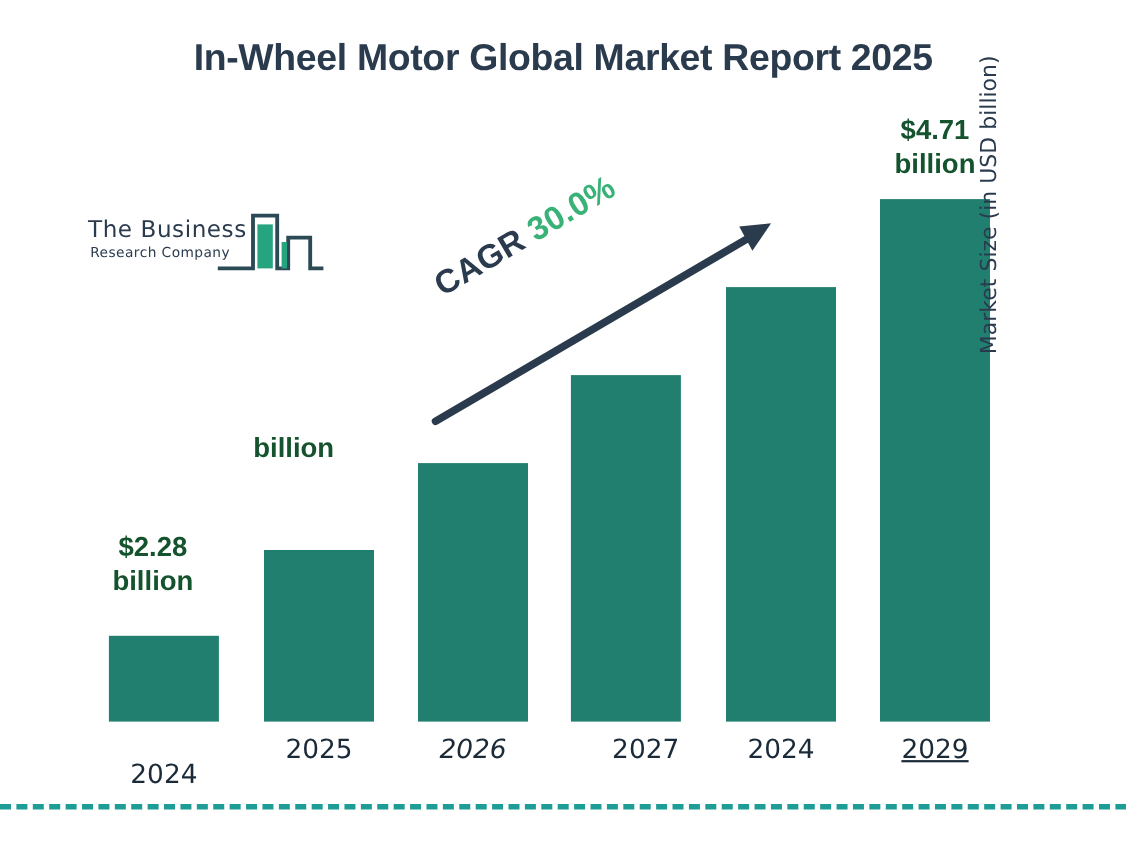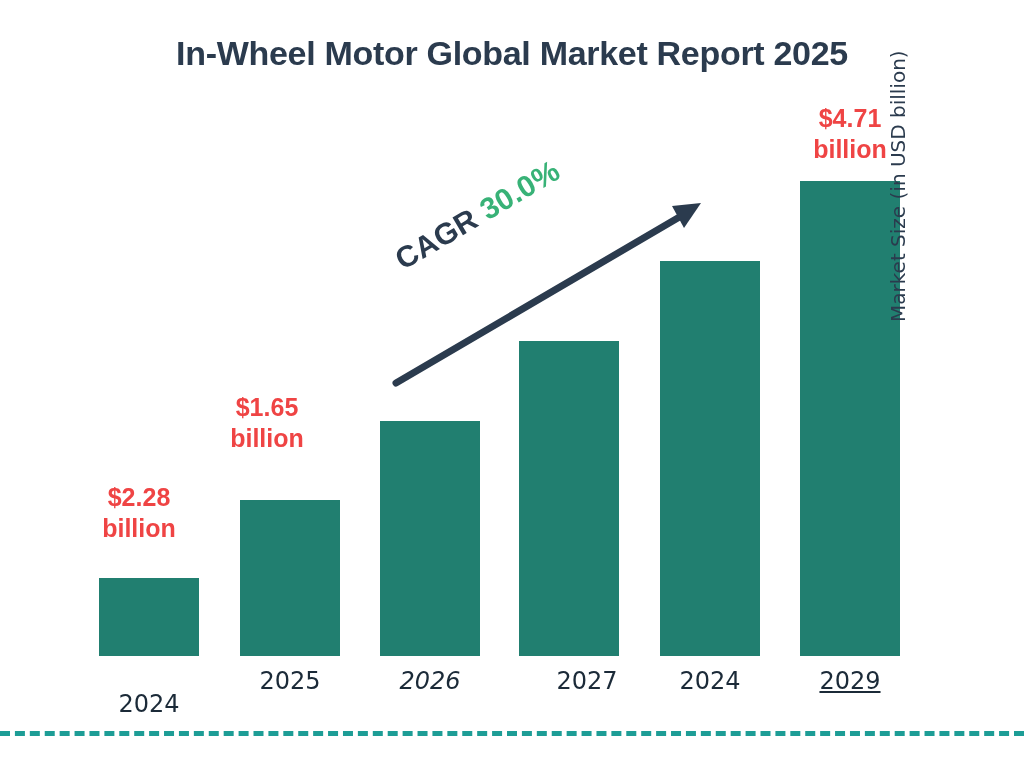--- a/index.html
+++ b/index.html
@@ -81,21 +81,21 @@
     bottom: 112px;
     width: 100px;
     background: #217f70;
   }
 
   .value-label {
     position: absolute;
     text-align: center;
     font-size: 25px;
     font-weight: bold;
-    color: #ef4444;
+    color: #14532d;
     line-height: 1.22;
     width: 118px;
     white-space: nowrap;
   }
 
   .tick-label {
     position: absolute;
     top: 667px;
     width: 100px;
     text-align: center;
@@ -144,36 +144,44 @@
     border-top: 5px dashed #1d9d96;
   }
 </style>
 </head>
 <body>
 
 <div id="canvas">
 
   <div id="chart-title">In-Wheel Motor Global Market Report 2025</div>
 
+  <div id="logo">
+    <div id="logo-text-main">The Business</div>
+    <div id="logo-text-sub">Research Company</div>
+    <svg id="logo-mark" width="100" height="78" viewBox="0 0 100 78">
+      <path d="M2 62 L34 62 L34 14 L56 14 L56 62 L66 62 L66 34 L86 34 L86 62 L98 62" fill="none" stroke="#2b4a55" stroke-width="3.5" stroke-linejoin="miter"></path>
+      <rect x="38" y="22" width="14" height="40" fill="#26a37f"></rect>
+      <rect x="60" y="38" width="5" height="24" fill="#26a37f"></rect>
+    </svg>
+  </div>
 
   <div id="plot">
 
     <div class="bar" style="left:99px;  height:78px;"></div>
     <div class="bar" style="left:240px; height:156px;"></div>
     <div class="bar" style="left:380px; height:235px;"></div>
     <div class="bar" style="left:519px; height:315px;"></div>
     <div class="bar" style="left:660px; height:395px;"></div>
     <div class="bar" style="left:800px; height:475px;"></div>
 
     <div class="value-label" style="left:80px; top:482px;">
       <div>$2.28</div>
       <div>billion</div>
     </div>
     <div class="value-label" style="left:208px; top:392px;">
-      <div>$1.65</div>
       <div>billion</div>
     </div>
     <div class="value-label" style="left:791px; top:103px;">
       <div>$4.71</div>
       <div>billion</div>
     </div>
 
     <div class="tick-label" style="left:99px;margin-top:23px;">2024</div>
     <div class="tick-label" style="left:240px;">2025</div>
     <div class="tick-label" style="left:380px;font-style:italic;">2026</div>

